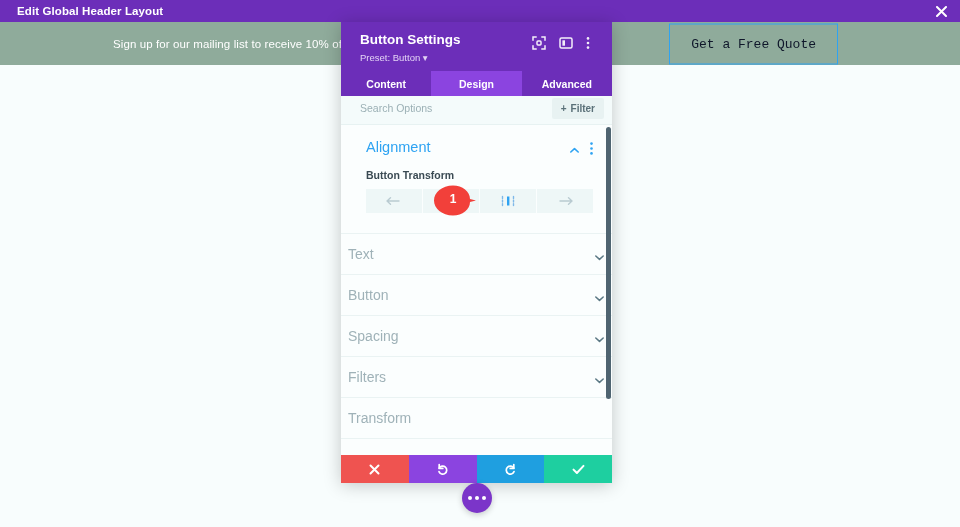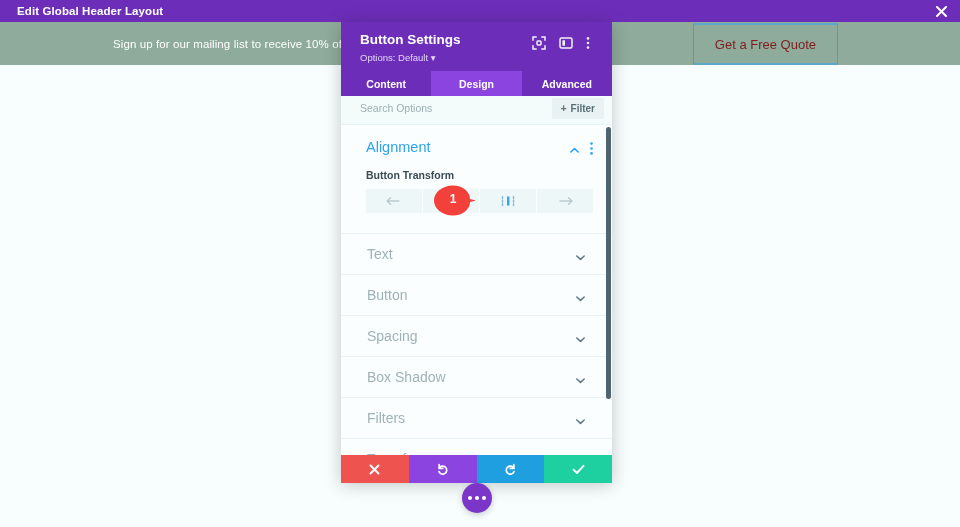--- a/index.html
+++ b/index.html
@@ -32,24 +32,24 @@
     position: absolute; left: 0; top: 0; width: 960px; height: 43px;
     background: #8fab9b;
     display: flex; align-items: center;
   }
   .promo-text {
     position: absolute; left: 113px; top: 50%; transform: translateY(-50%);
     font-size: 11.5px; color: #ffffff; white-space: nowrap; letter-spacing: .1px;
   }
   .quote-btn {
     position: absolute; right: 122px; top: 50%; transform: translateY(-50%);
-    border: 1px solid #2ea3f2; color: #7f1d1d;
+    border: 1px solid #2ea3f2; color: #0f172a;
     background: transparent;
     font-size: 13px; padding: 12px 21px; cursor: pointer;
-    font-family: Liberation Sans, sans-serif;
+    font-family: Liberation Mono, monospace;
   }
 
   
   .modal {
     position: absolute; left: 341px; top: 22px; width: 271px; height: 461px;
     background: #0c4a6e;
     box-shadow: 0 2px 18px rgba(0,0,0,.22);
     display: flex; flex-direction: column;
     border-radius: 0 0 3px 3px;
     overflow: visible;
@@ -119,21 +119,21 @@
     position: absolute; left: 64px; top: -5px;
     width: 47px; height: 33px; pointer-events: none;
   }
   .marker-num {
     position: absolute; left: 14px; top: 8px; width: 18px; text-align: center;
     color: #ffffff; font-size: 12px; font-weight: bold;
     font-family: "Liberation Sans", sans-serif;
   }
 
   .section-closed {
-    height: 41px; padding: 0 26px; border-bottom: 1px solid #eaf3f3;
+    height: 41px; padding: 0 7px; border-bottom: 1px solid #eaf3f3;
     display: flex; align-items: center; justify-content: space-between;
     background: #fbfefe; cursor: pointer;
   }
   .sec-title-closed { font-size: 14px; color: #9fb2b8; }
 
   
   .sb-track { position: absolute; right: 0; top: 0; width: 6px; height: 100%; background: transparent; }
   .sb-thumb {
     position: absolute; right: 1px; top: 2px; width: 5px; height: 272px;
     background: #4f6471; border-radius: 3px; cursor: pointer;
@@ -180,21 +180,21 @@
       <button class="quote-btn">Get a Free Quote</button>
     </div>
   </div>
 
   <div class="modal">
 
     <div class="modal-head">
       <div>
         <div class="modal-title">Button Settings</div>
         <div class="modal-preset">
-          <span>Options: Default</span>
+          <span>Preset: Button</span>
           <span> ▾</span>
         </div>
       </div>
       <div class="head-icons">
         <span class="hicon">
           <svg width="14" height="14" viewBox="0 0 14 14" aria-hidden="true">
             <path d="M1 4.2V1h3.2M9.8 1H13v3.2M13 9.8V13H9.8M4.2 13H1V9.8" stroke="#ffffff" stroke-width="1.5" fill="none" stroke-linecap="round"></path>
             <rect x="5" y="5" width="4" height="4" rx="1" stroke="#ffffff" stroke-width="1.5" fill="none"></rect>
           </svg>
         </span>
@@ -304,28 +304,20 @@
 
         <div class="section-closed">
           <span class="sec-title-closed">Spacing</span>
           <span class="caret-dn">
             <svg width="11" height="11" viewBox="0 0 11 11" aria-hidden="true">
                 <path d="M1.8 4 L5.5 7.4 L9.2 4" stroke="#5b7884" stroke-width="1.5" fill="none" stroke-linecap="round" stroke-linejoin="round"></path>
               </svg>
           </span>
         </div>
 
-        <div class="section-closed">
-          <span class="sec-title-closed">Box Shadow</span>
-          <span class="caret-dn">
-            <svg width="11" height="11" viewBox="0 0 11 11" aria-hidden="true">
-                <path d="M1.8 4 L5.5 7.4 L9.2 4" stroke="#5b7884" stroke-width="1.5" fill="none" stroke-linecap="round" stroke-linejoin="round"></path>
-              </svg>
-          </span>
-        </div>
 
         <div class="section-closed">
           <span class="sec-title-closed">Filters</span>
           <span class="caret-dn">
             <svg width="11" height="11" viewBox="0 0 11 11" aria-hidden="true">
                 <path d="M1.8 4 L5.5 7.4 L9.2 4" stroke="#5b7884" stroke-width="1.5" fill="none" stroke-linecap="round" stroke-linejoin="round"></path>
               </svg>
           </span>
         </div>
 

